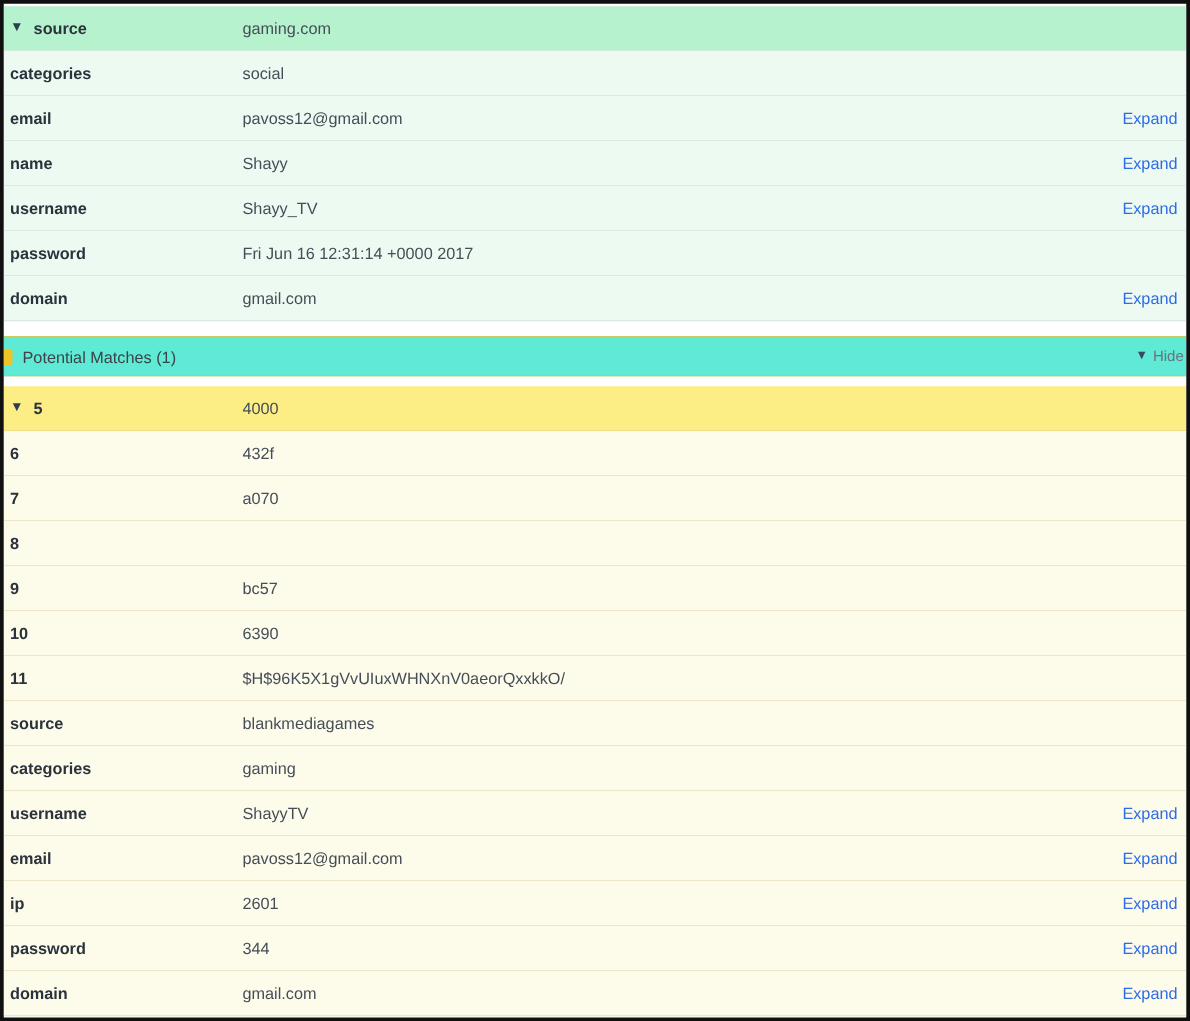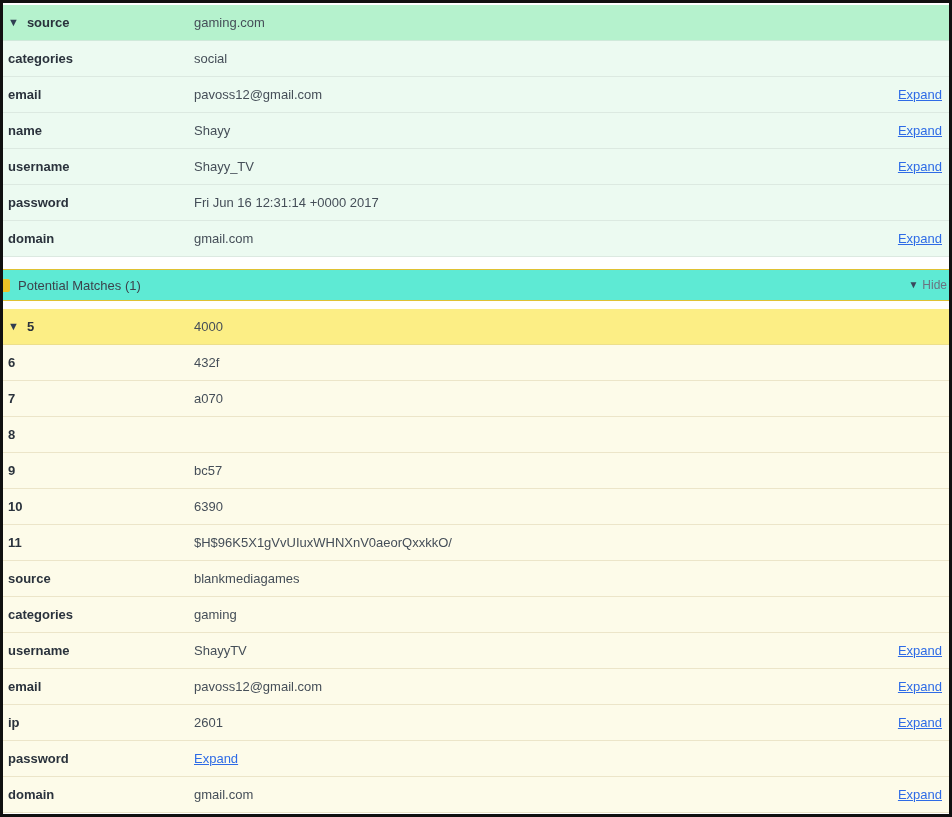--- a/index.html
+++ b/index.html
@@ -47,23 +47,23 @@
   .cell.value {
     flex: 1 1 auto;
     color: #454e58;
     white-space: nowrap;
     overflow: hidden;
   }
   .expand {
     flex: 0 0 auto;
     padding-right: 7px;
     color: #2e6be6;
-    text-decoration: underline;
     font-size: 13px;
     cursor: pointer;
+    margin-left: 48px;
   }
   .gap-sm { height: 12px; background: #ffffff; }
   .gap-xs { height: 8px; background: #ffffff; }
   .pm-bar {
     height: 32px;
     background: #5eead4;
     border-top: 1px solid #dfc133;
     border-bottom: 1px solid #dfc133;
     display: flex;
     align-items: center;
@@ -226,20 +226,21 @@
   </div>
 
   <div class="row">
     <div class="cell key">ip</div>
     <div class="cell value">2601</div>
     <a class="expand">Expand</a>
   </div>
 
   <div class="row">
     <div class="cell key">password</div>
+    <div class="cell value">344</div>
     <a class="expand">Expand</a>
   </div>
 
   <div class="row">
     <div class="cell key">domain</div>
     <div class="cell value">gmail.com</div>
     <a class="expand">Expand</a>
   </div>
 </div>
   </div>

